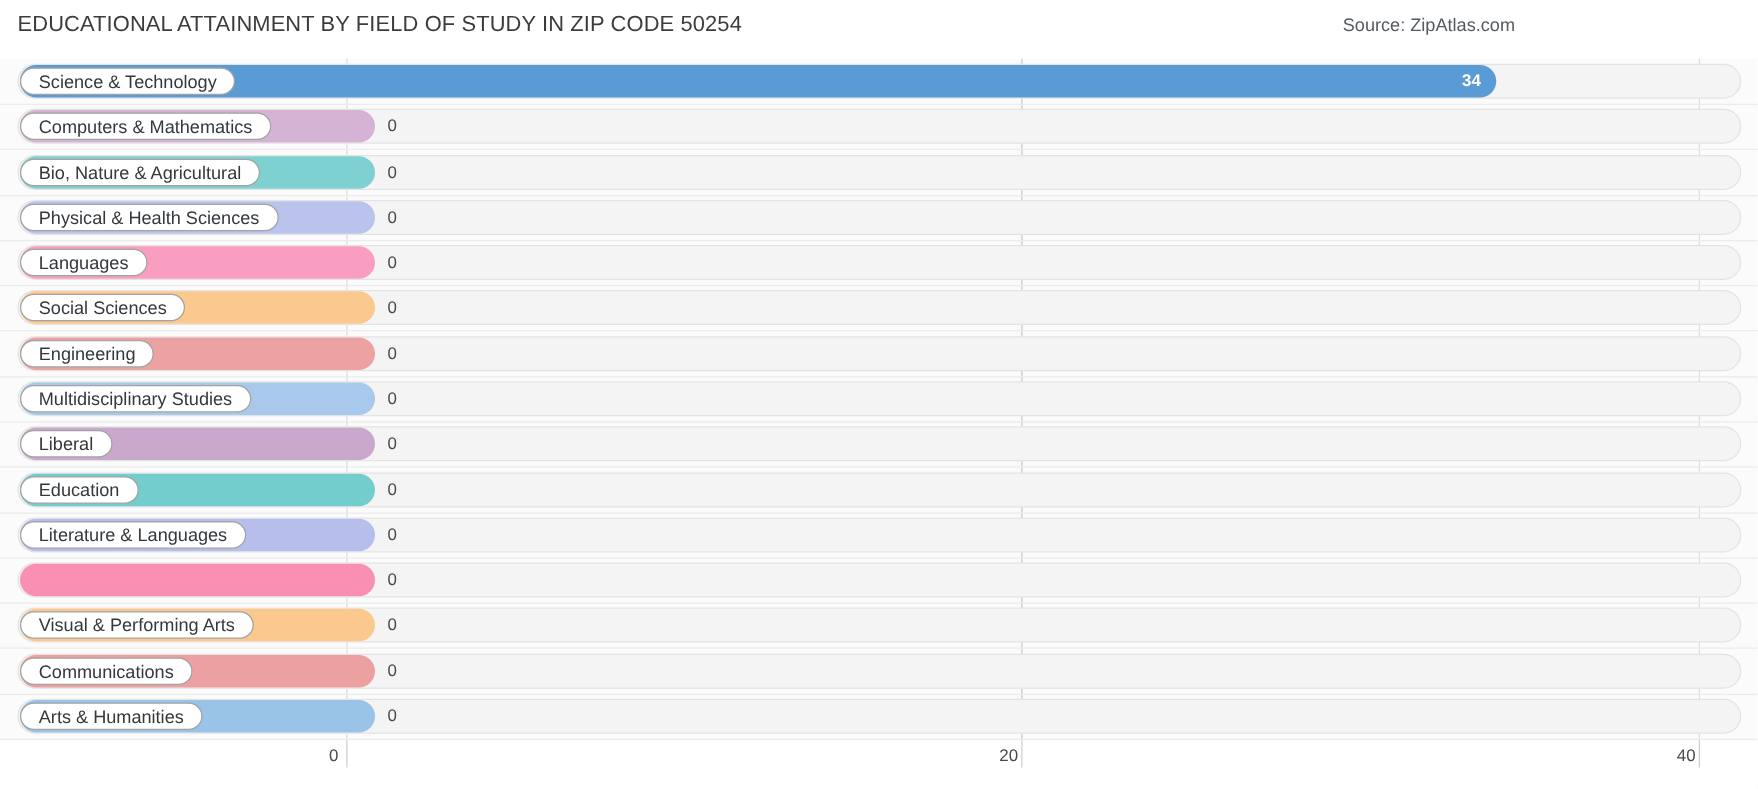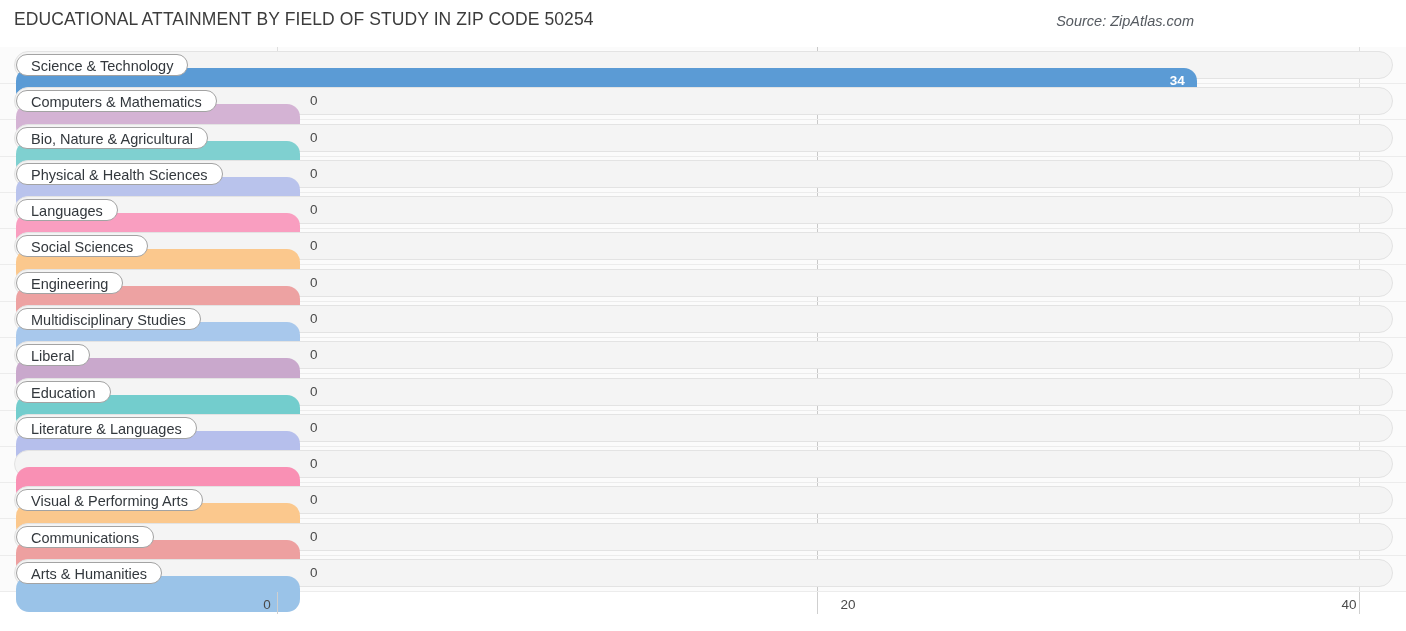--- a/index.html
+++ b/index.html
@@ -28,24 +28,23 @@
     position: absolute;
     left: 14px;
     top: 9px;
     font-size: 17.5px;
     letter-spacing: 0.1px;
     color: #3c3c3c;
     white-space: nowrap;
   }
   .source-note {
     position: absolute;
-    right: 30px;
+    right: 12px;
     top: 13px;
     font-size: 14.5px;
-    font-style: italic;
     color: #555a60;
     white-space: nowrap;
   }
 
   
   .plot {
     position: absolute;
     left: 0;
     top: 47px;
     width: 1406px;
@@ -90,22 +89,22 @@
     width: 1379px;
     height: 28px;
     background: #f4f4f4;
     border: 1px solid #e3e3e3;
     border-radius: 15px;
     box-sizing: border-box;
   }
   .bar {
     position: absolute;
     left: 16px;
-    top: 20px;
-    height: 36px;
+    top: 4px;
+    height: 26px;
     border-radius: 13px;
     box-sizing: border-box;
   }
   .bar-value-in {
     position: absolute;
     right: 12px;
     top: 0;
     height: 26px;
     line-height: 26px;
     font-size: 13.5px;
@@ -282,17 +281,17 @@
         <div class="label-pill">Arts &amp; Humanities</div>
       </div>
     </div>
 </div>
 
 <div class="axis">
   <div id="axis-ticks">
       <div class="tick-mark" style="left: 277px;"></div>
       <div class="tick-label" style="left: 267px;">0</div>
       <div class="tick-mark" style="left: 817px;"></div>
-      <div class="tick-label" style="left: 848px;">20</div>
+      <div class="tick-label" style="left: 807px;">20</div>
       <div class="tick-mark" style="left: 1359px;"></div>
       <div class="tick-label" style="left: 1349px;">40</div>
     </div>
 </div>
 
 </body></html>

